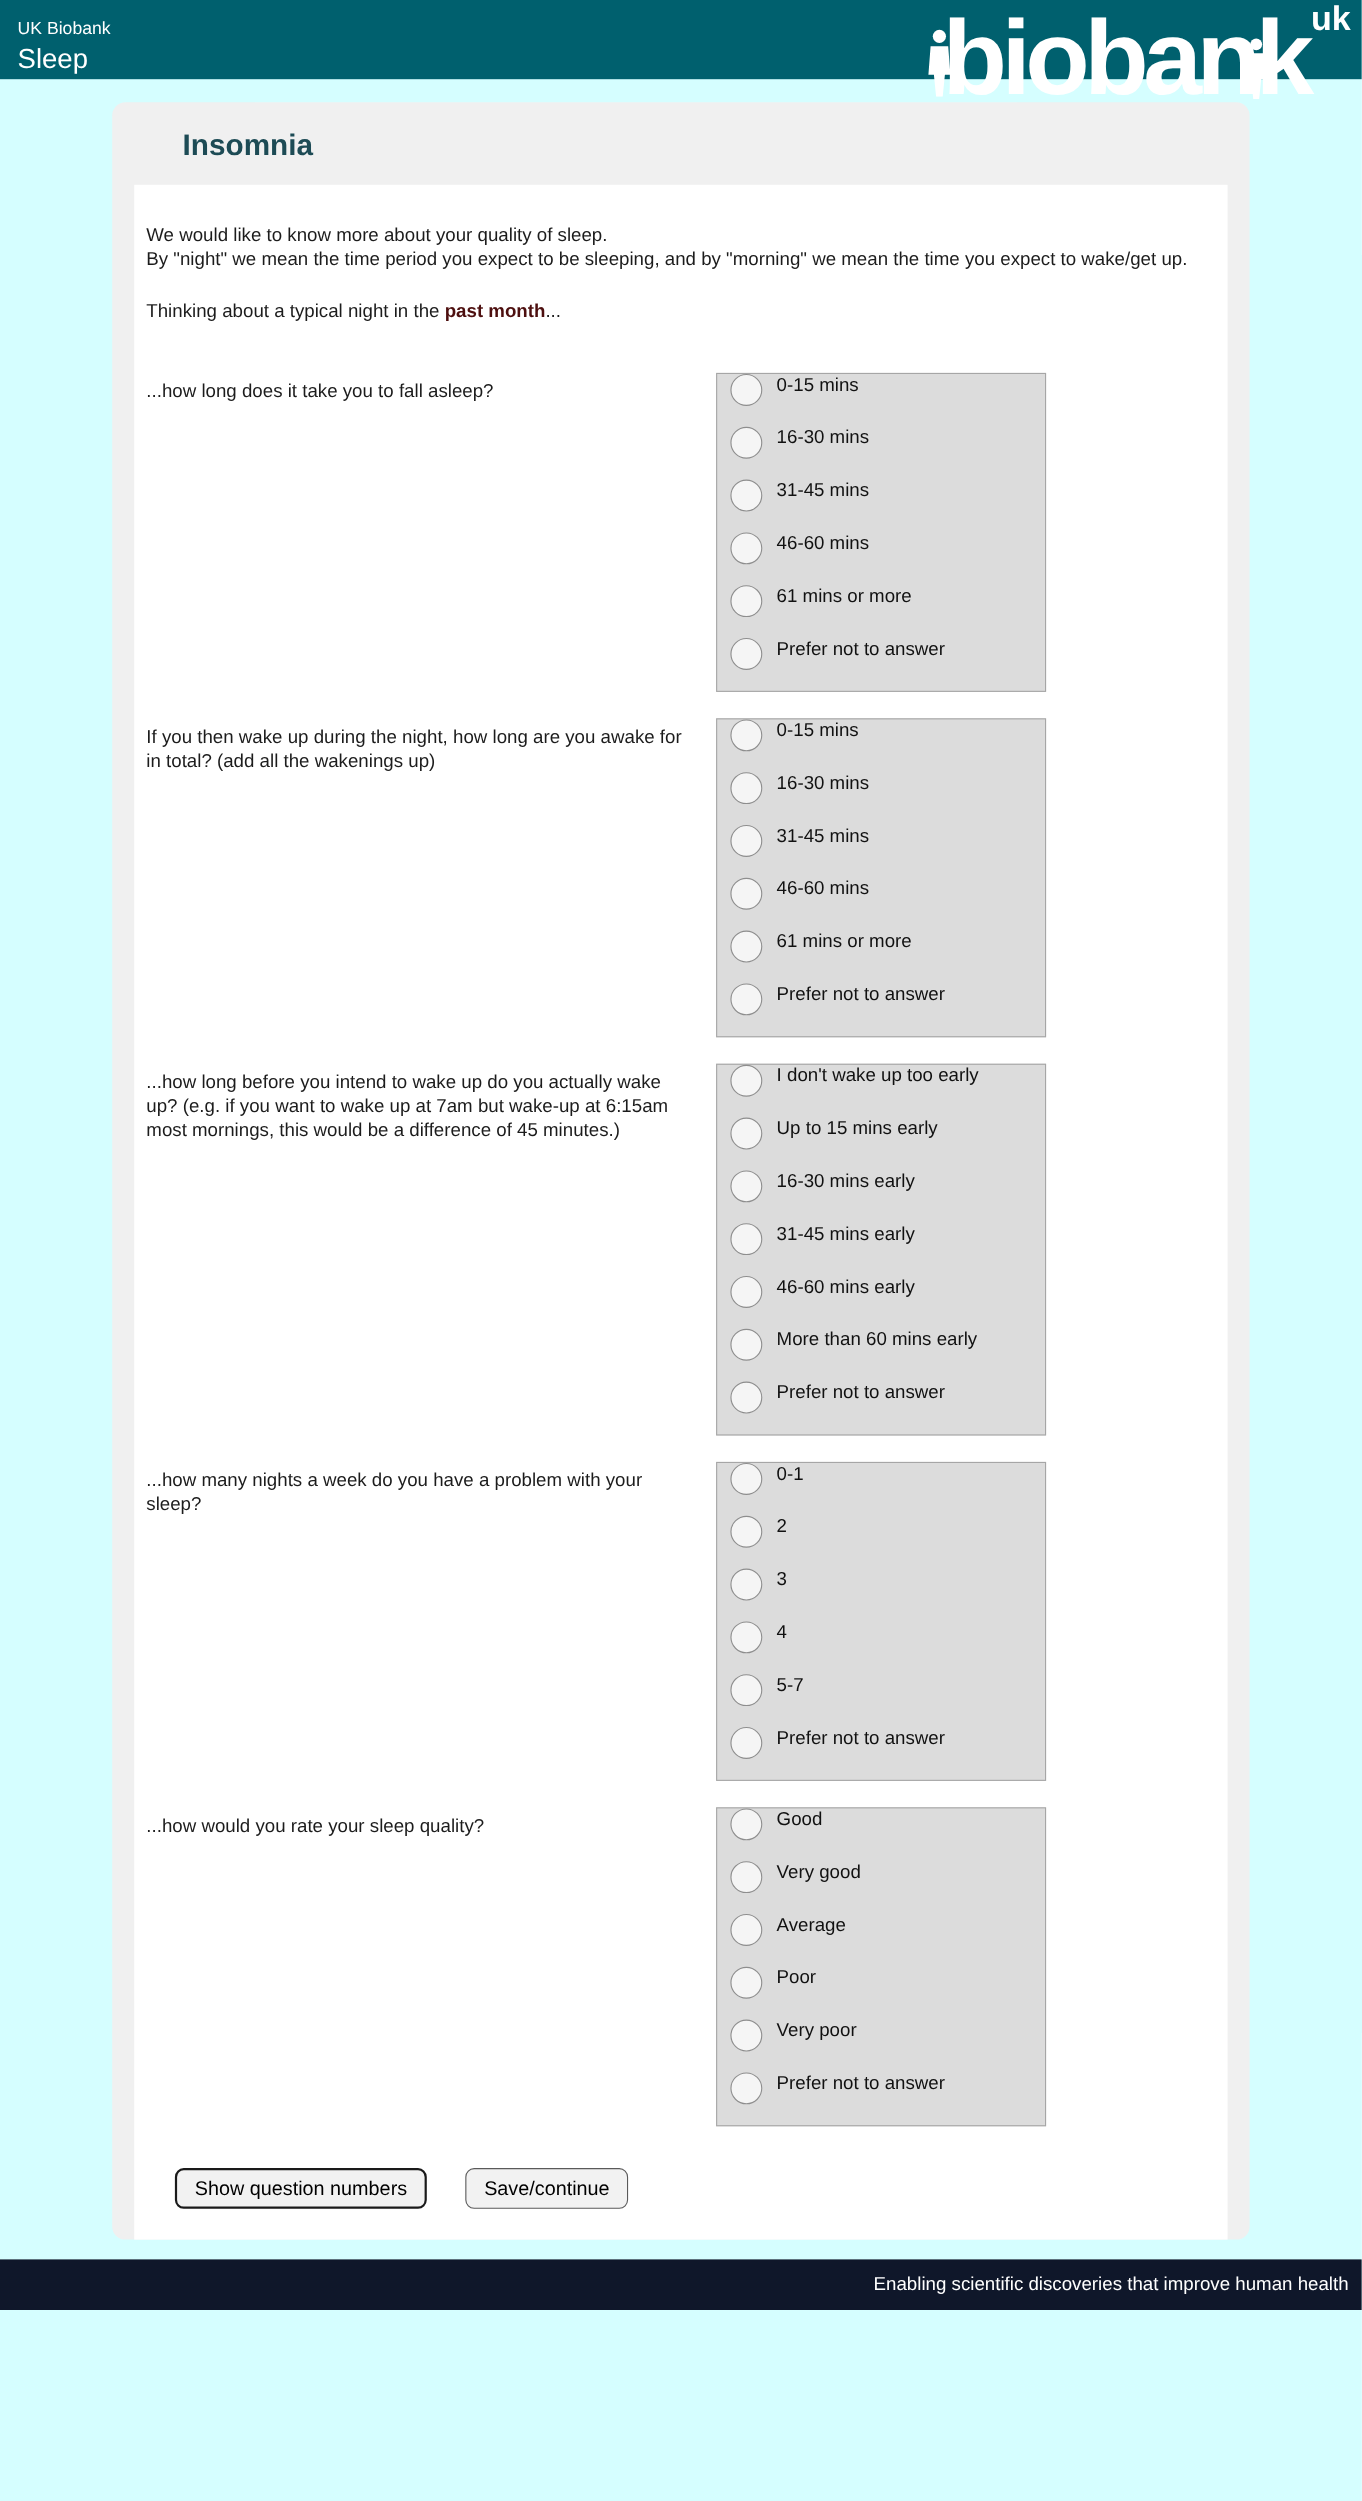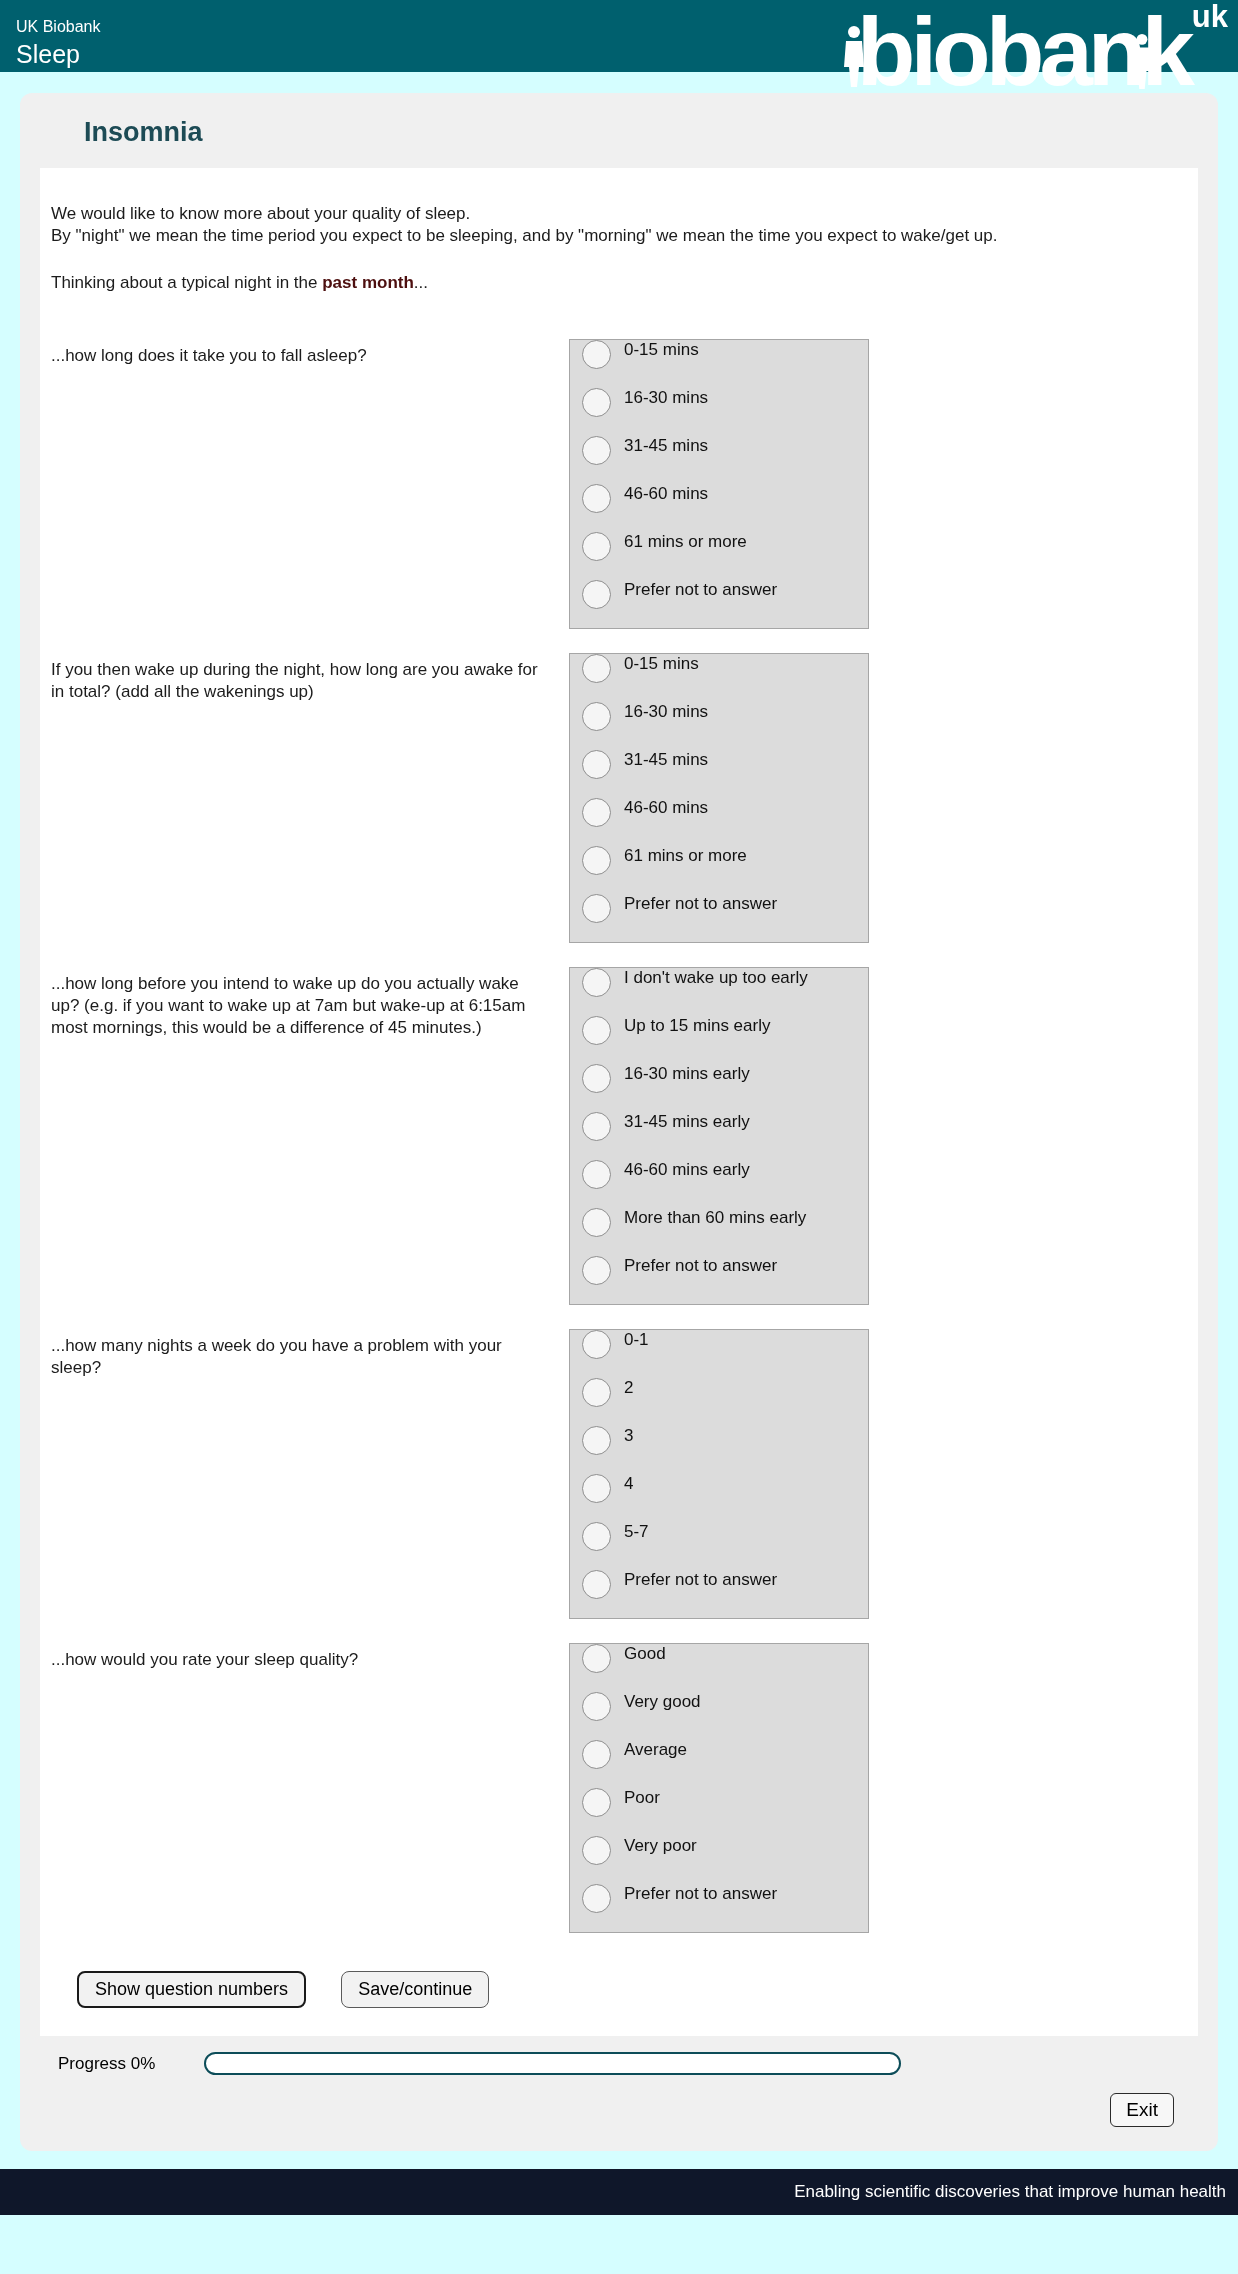--- a/index.html
+++ b/index.html
@@ -40,21 +40,21 @@
     font-size: 31px;
     font-weight: bold;
     letter-spacing: 0;
     vertical-align: 58px;
     margin-left: 2px;
   }
   .logo-person { position: absolute; }
 
   
   .card {
-    width: 1198px;
+    width: 1034px;
     margin: 21px auto 0 auto;
     background: #f0f0f0;
     border-radius: 12px;
   }
   .card-title {
     padding: 24px 0 20px 64px;
     font-size: 27px;
     font-weight: bold;
     color: #1d4b55;
   }
@@ -326,28 +326,17 @@
           </div>
         </div>
       </div>
 
     <div class="actions">
       <button class="btn btn-primary">Show question numbers</button>
       <button class="btn btn-secondary">Save/continue</button>
     </div>
   </div>
 
-  <div class="card-footer">
-    <div class="progress-row">
-      <div class="progress-label">Progress 0%</div>
-      <div class="progress-track">
-        <div class="progress-fill" style="width: 0%;"></div>
-      </div>
-    </div>
-    <div class="exit-row">
-      <button class="btn-exit">Exit</button>
-    </div>
-  </div>
 </div>
 
 <div class="bottom-bar">
   <span>Enabling scientific discoveries that improve human health</span>
 </div>
 
 </body></html>

